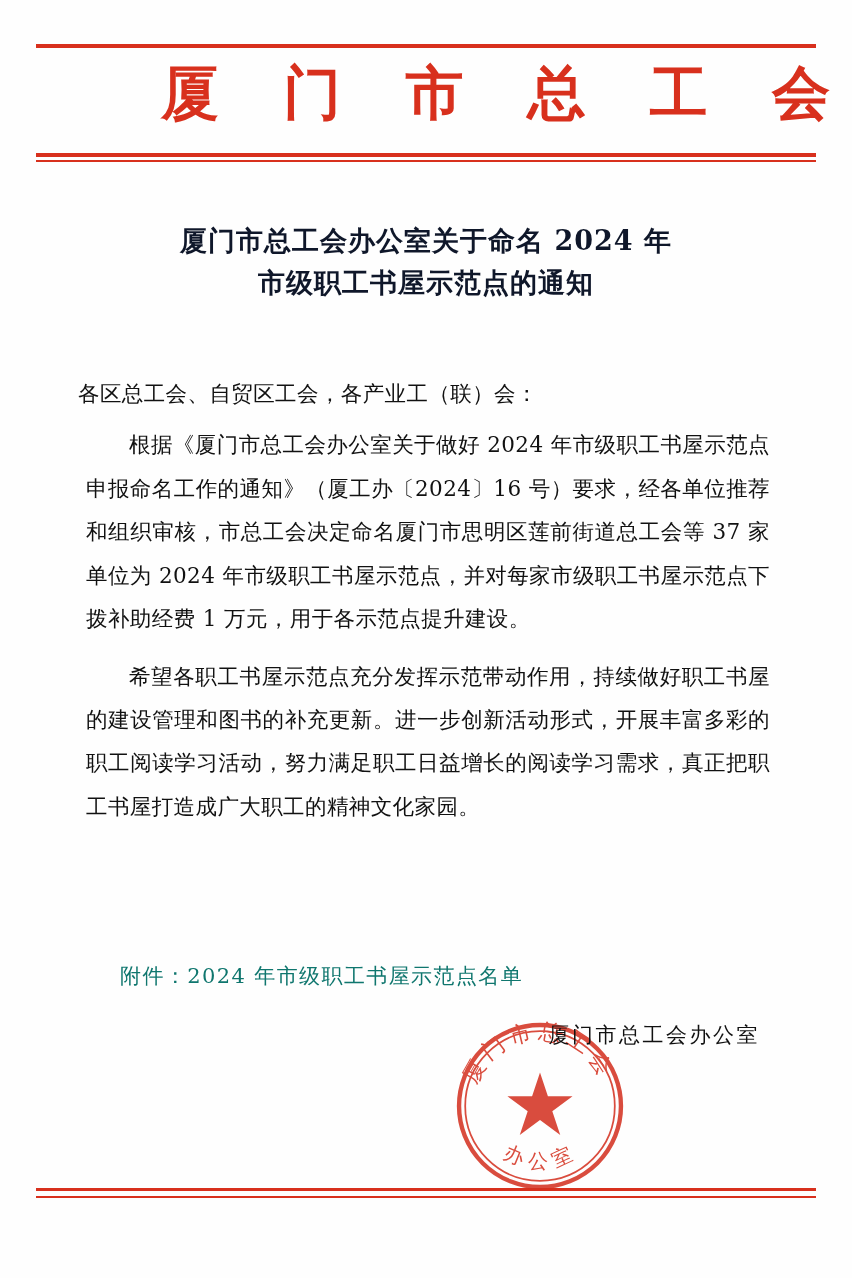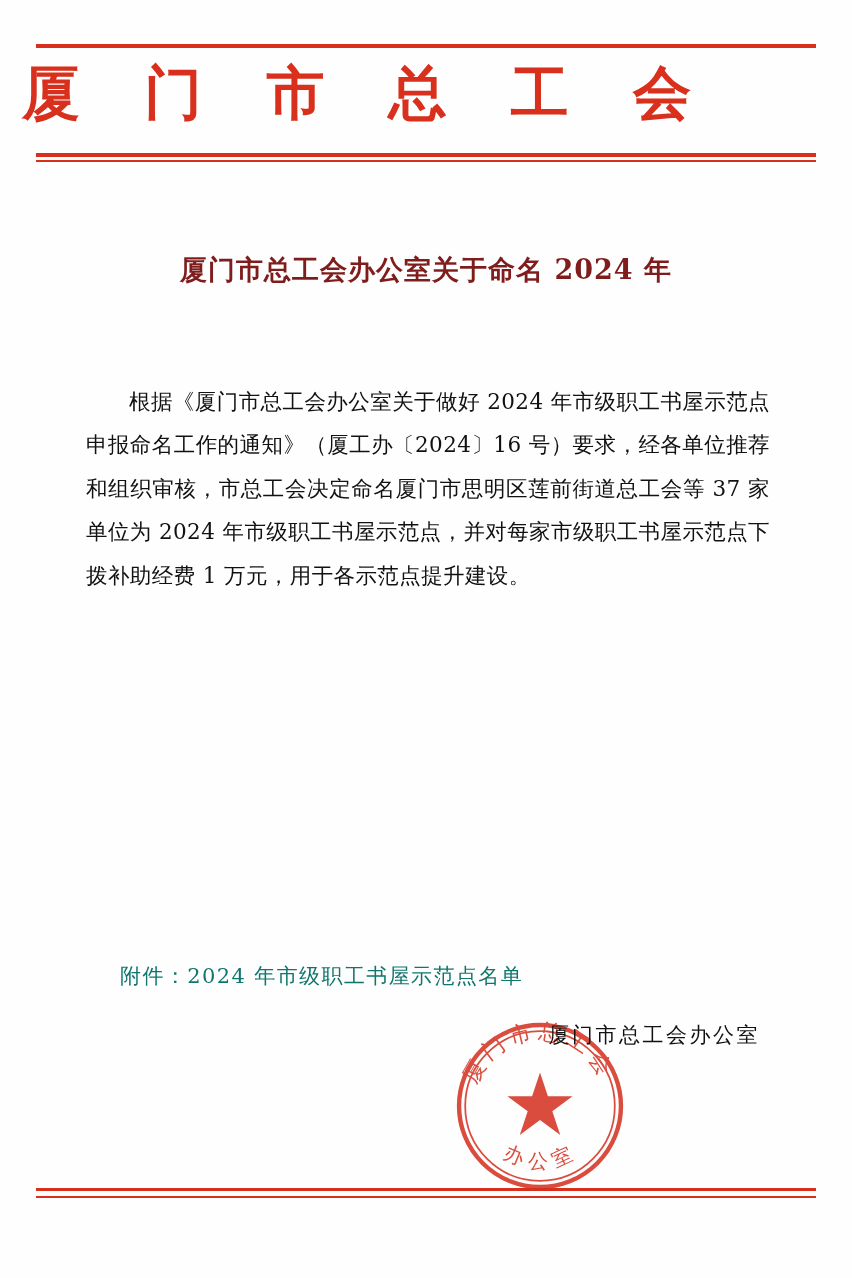--- a/index.html
+++ b/index.html
@@ -18,21 +18,21 @@
     overflow: hidden;
     box-sizing: border-box;
   }
 
   
   .letterhead {
     position: absolute;
     left: 0;
     top: 60px;
     width: 852px;
-    text-align: left;
+    text-align: right;
   }
   .letterhead-title {
     color: #d8301d;
     font-family: "DejaVu Serif", "Liberation Serif", serif;
     font-weight: bold;
     font-size: 58px;
     letter-spacing: 22px;
     text-indent: 22px;
     line-height: 1.15;
     white-space: nowrap;
@@ -52,27 +52,27 @@
     background: #d8301d;
   }
   .rule-top-a { top: 44px; }
   .rule-top-b { top: 153px; }
   .rule-top-c { top: 160px; }
 
   
   .doc-title {
     position: absolute;
     left: 86px;
-    top: 249px;
+    top: 220px;
     width: 680px;
     text-align: center;
     font-size: 27px;
     font-weight: bold;
     line-height: 1.55;
-    color: #7f1d1d;
+    color: #0f172a;
     letter-spacing: 1px;
   }
 
   
   .body-wrap {
     position: absolute;
     left: 78px;
     top: 372px;
     width: 700px;
     color: #111;
@@ -141,24 +141,27 @@
 
   <div class="letterhead">
     <div class="letterhead-title">厦 门 市 总 工 会</div>
   </div>
 
   <div class="rule-thick rule-top-b"></div>
   <div class="rule-thin rule-top-c"></div>
 
   <div class="doc-title">
     <div>厦门市总工会办公室关于命名 2024 年</div>
+    <div>市级职工书屋示范点的通知</div>
   </div>
 
   <div class="body-wrap">
+    <p class="salutation">各区总工会、自贸区工会，各产业工（联）会：</p>
     <p class="para">根据《厦门市总工会办公室关于做好 2024 年市级职工书屋示范点申报命名工作的通知》（厦工办〔2024〕16 号）要求，经各单位推荐和组织审核，市总工会决定命名厦门市思明区莲前街道总工会等 37 家单位为 2024 年市级职工书屋示范点，并对每家市级职工书屋示范点下拨补助经费 1 万元，用于各示范点提升建设。</p>
+    <p class="para">希望各职工书屋示范点充分发挥示范带动作用，持续做好职工书屋的建设管理和图书的补充更新。进一步创新活动形式，开展丰富多彩的职工阅读学习活动，努力满足职工日益增长的阅读学习需求，真正把职工书屋打造成广大职工的精神文化家园。</p>
   </div>
 
   <div class="attachment">附件：2024 年市级职工书屋示范点名单</div>
 
   <svg class="seal" viewBox="0 0 200 200" aria-hidden="true">
     <g fill="none" stroke="#d4301f" stroke-width="5">
       <circle cx="100" cy="100" r="92"></circle>
       <circle cx="100" cy="100" r="85" stroke-width="2"></circle>
     </g>
     <polygon points="100,62 109,89 137,89 114,106 123,133 100,116 77,133 86,106 63,89 91,89" fill="#d4301f" stroke="none"></polygon>

